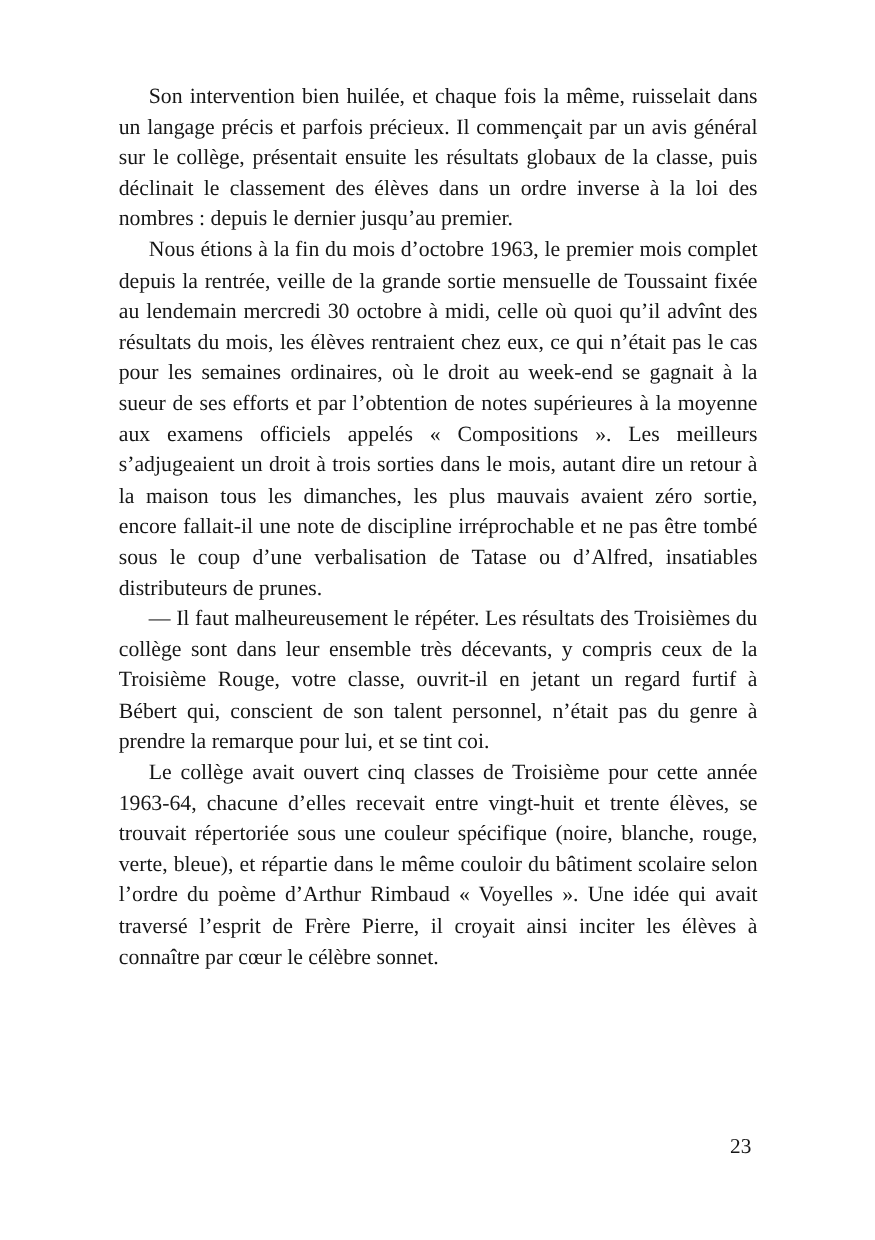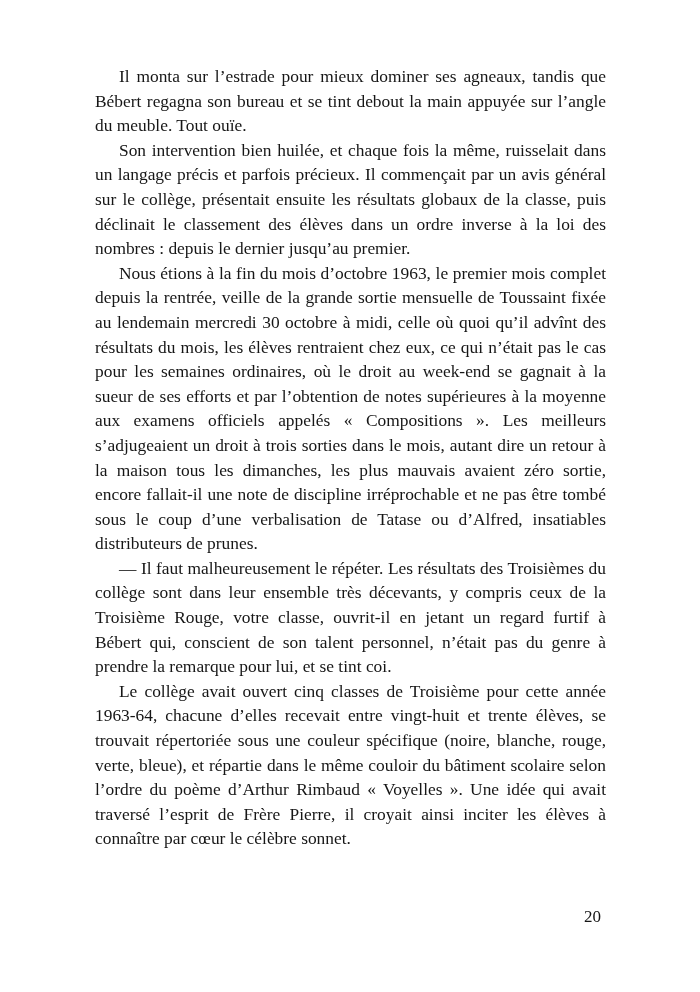--- a/index.html
+++ b/index.html
@@ -35,20 +35,19 @@
       top: 906px;
       font-size: 17px;
       line-height: 22px;
       color: #161616;
     }
   </style>
 </head>
 <body>
 
 <div class="page">
-  <p class="para">Il monta sur l’estrade pour mieux dominer ses agneaux, tandis que Bébert regagna son bureau et se tint debout la main appuyée sur l’angle du meuble. Tout ouïe.</p>
   <p class="para">Son intervention bien huilée, et chaque fois la même, ruisselait dans un langage précis et parfois précieux. Il commençait par un avis général sur le collège, présentait ensuite les résultats globaux de la classe, puis déclinait le classement des élèves dans un ordre inverse à la loi des nombres : depuis le dernier jusqu’au premier.</p>
   <p class="para">Nous étions à la fin du mois d’octobre 1963, le premier mois complet depuis la rentrée, veille de la grande sortie mensuelle de Toussaint fixée au lendemain mercredi 30 octobre à midi, celle où quoi qu’il advînt des résultats du mois, les élèves rentraient chez eux, ce qui n’était pas le cas pour les semaines ordinaires, où le droit au week-end se gagnait à la sueur de ses efforts et par l’obtention de notes supérieures à la moyenne aux examens officiels appelés « Compositions ». Les meilleurs s’adjugeaient un droit à trois sorties dans le mois, autant dire un retour à la maison tous les dimanches, les plus mauvais avaient zéro sortie, encore fallait-il une note de discipline irréprochable et ne pas être tombé sous le coup d’une verbalisation de Tatase ou d’Alfred, insatiables distributeurs de prunes.</p>
   <p class="para">— Il faut malheureusement le répéter. Les résultats des Troisièmes du collège sont dans leur ensemble très décevants, y compris ceux de la Troisième Rouge, votre classe, ouvrit-il en jetant un regard furtif à Bébert qui, conscient de son talent personnel, n’était pas du genre à prendre la remarque pour lui, et se tint coi.</p>
   <p class="para">Le collège avait ouvert cinq classes de Troisième pour cette année 1963-64, chacune d’elles recevait entre vingt-huit et trente élèves, se trouvait répertoriée sous une couleur spécifique (noire, blanche, rouge, verte, bleue), et répartie dans le même couloir du bâtiment scolaire selon l’ordre du poème d’Arthur Rimbaud « Voyelles ». Une idée qui avait traversé l’esprit de Frère Pierre, il croyait ainsi inciter les élèves à connaître par cœur le célèbre sonnet.</p>
 </div>
 
-<div class="page-number">20</div>
+<div class="page-number">23</div>
 
 </body></html>

